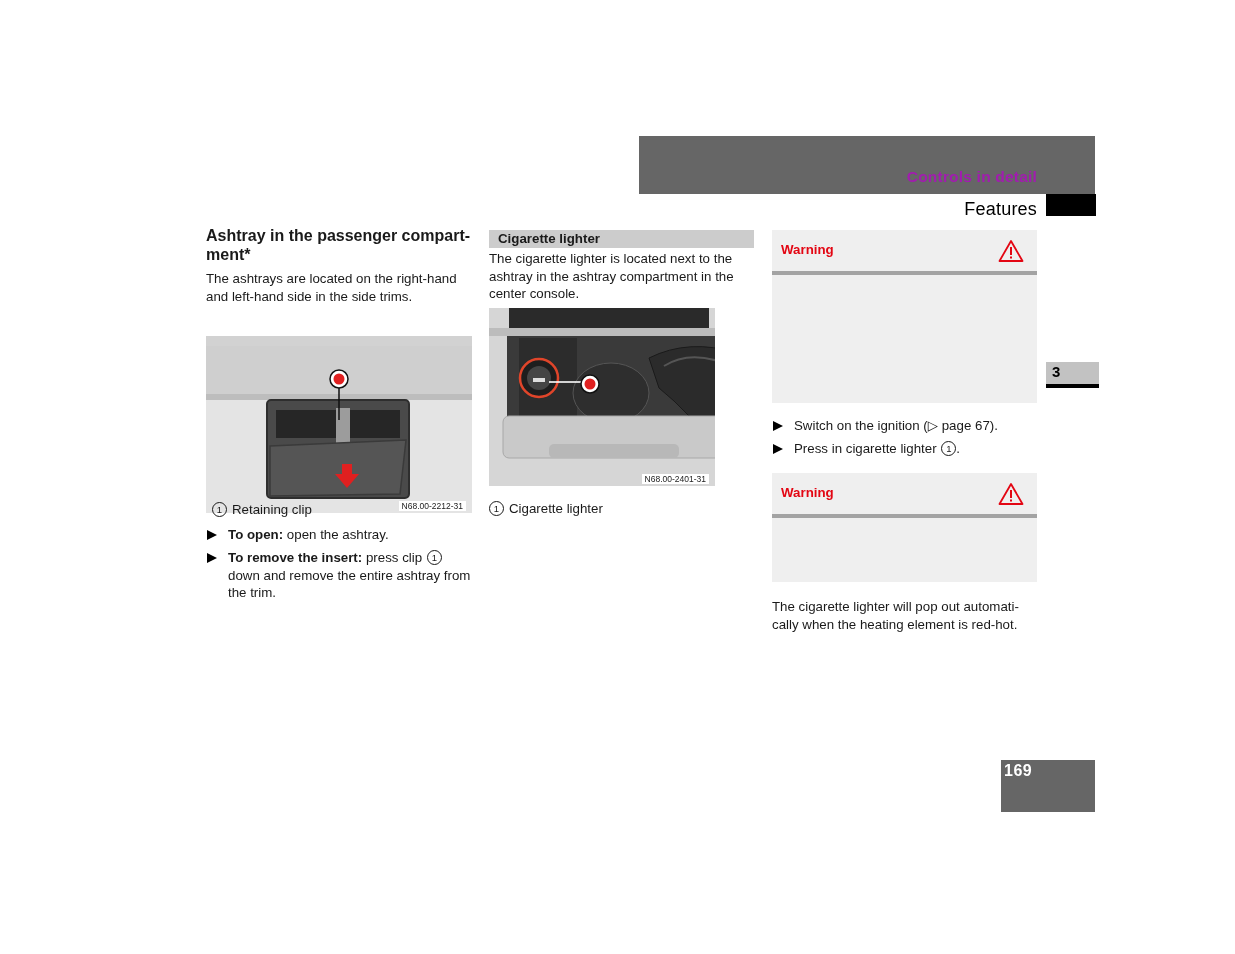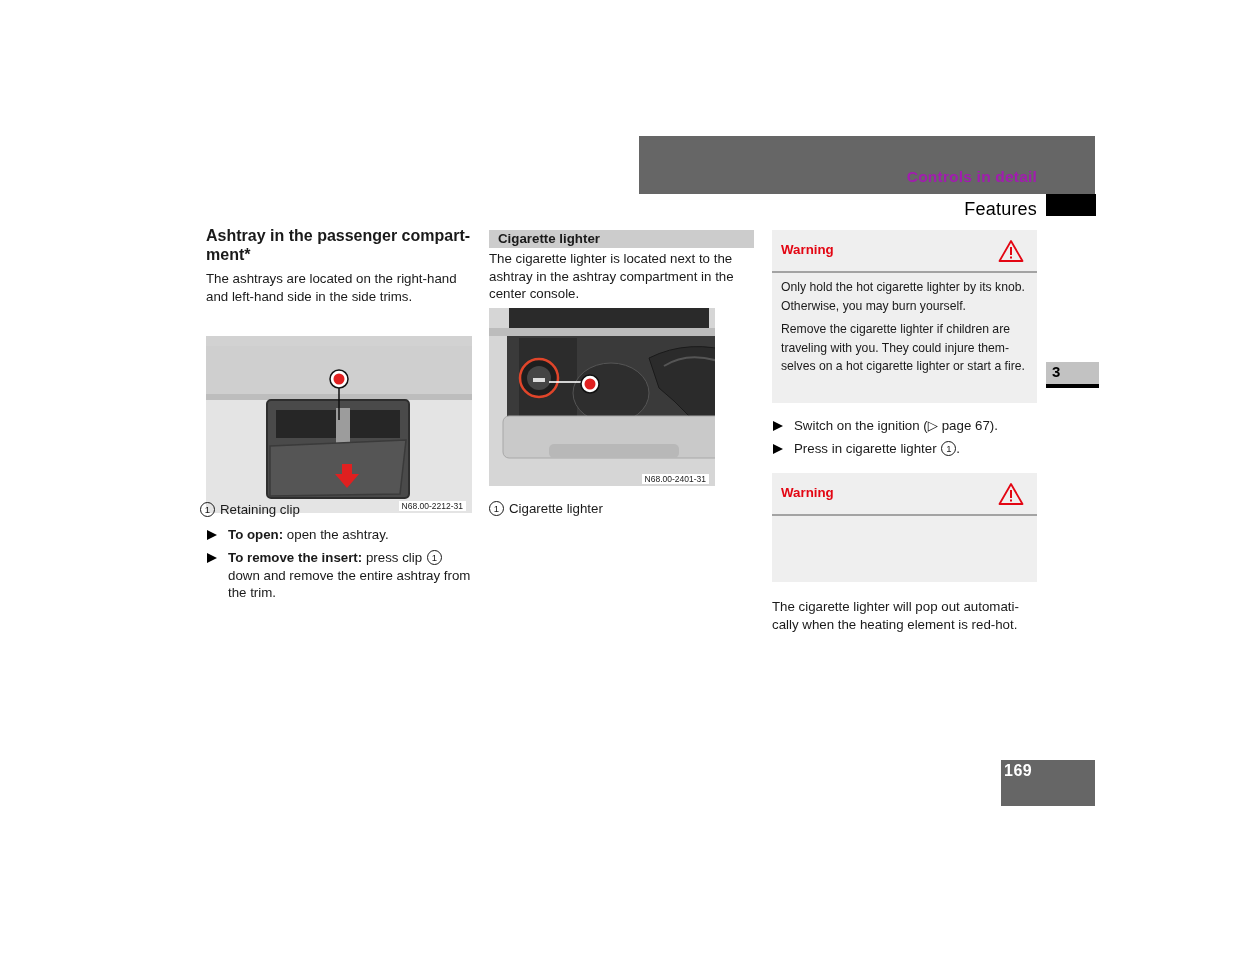--- a/index.html
+++ b/index.html
@@ -11,21 +11,21 @@
     .hdr-band { left: 639px; top: 136px; width: 456px; height: 58px; background: #666666; }
     .hdr-title { right: 198px; top: 168px; font-size: 15.5px; font-weight: bold; color: #a21caf; letter-spacing: 0.2px; }
     .hdr-sub { right: 198px; top: 199px; font-size: 18px; font-weight: normal; color: #000000; letter-spacing: 0.2px; }
     .hdr-black { left: 1046px; top: 194px; width: 50px; height: 22px; background: #000000; }
 
     
     .side-tab { left: 1046px; top: 362px; width: 53px; height: 22px; background: #c2c2c2; border-bottom: 4px solid #000000; box-sizing: content-box; }
     .side-tab span { position: absolute; left: 6px; top: 1px; font-size: 15px; font-weight: bold; color: #000; }
 
     
-    .pnum { left: 1001px; top: 760px; width: 94px; height: 46px; background: #666666; }
+    .pnum { left: 1001px; top: 760px; width: 94px; height: 52px; background: #666666; }
     .pnum span { position: absolute; left: 3px; top: 2px; font-size: 16px; font-weight: bold; color: #ffffff; letter-spacing: 0.5px; }
 
     .txt { font-size: 13.3px; line-height: 17.5px; color: #1a1a1a; }
     .bold { font-weight: bold; }
 
     
     .c1-heading { left: 206px; top: 226px; width: 265px; font-size: 16px; line-height: 19px; font-weight: bold; }
     .c1-intro { left: 206px; top: 270px; width: 266px; }
     .fig { background: #dcdcdc; overflow: hidden; }
     .fig1 { left: 206px; top: 336px; width: 266px; height: 177px; }
@@ -42,21 +42,21 @@
     .bullet .tri { position: absolute; left: 1px; top: 4px; width: 0; height: 0;
                    border-top: 5.5px solid transparent; border-bottom: 5.5px solid transparent; border-left: 10px solid #000; }
 
     
     .c2-head { left: 489px; top: 230px; width: 265px; height: 18px; background: #cccccc; }
     .c2-head span { position: absolute; left: 9px; top: 0px; font-size: 13.3px; font-weight: bold; line-height: 18px; }
     .c2-intro { left: 489px; top: 250px; width: 266px; }
 
     
     .warn { left: 772px; width: 265px; background: #efefef; }
-    .warn-head { position: relative; height: 41px; border-bottom: 2px solid #a3a3a3; }
+    .warn-head { position: relative; height: 41px; border-bottom: 4px solid #a3a3a3; }
     .warn-head .wt { position: absolute; left: 9px; top: 12px; font-size: 13.3px; font-weight: bold; color: #e30613; }
     .warn-head svg { position: absolute; right: 13px; top: 9px; }
     .warn-body { padding: 5px 9px 6px 9px; font-size: 12.2px; line-height: 18.6px; }
     .warn-body p { margin: 0 0 5px 0; }
     .warn-body p:last-child { margin-bottom: 0; }
     .warn1 { top: 230px; height: 173px; }
     .warn2 { top: 473px; height: 109px; }
 
     .c3-bullets { left: 772px; top: 417px; width: 266px; }
     .c3-outro { left: 772px; top: 598px; width: 270px; }
@@ -92,21 +92,21 @@
     <rect x="130" y="72" width="14" height="40" fill="#9c9c9c"></rect>
     <path d="M64 110 L200 104 L194 158 L64 160 Z" fill="#555555" stroke="#3a3a3a" stroke-width="1.5"></path>
     <path d="M136 128 L146 128 L146 138 L153 138 L141 152 L129 138 L136 138 Z" fill="#e02020"></path>
     <line x1="133" y1="52" x2="133" y2="84" stroke="#111" stroke-width="1.5"></line>
     <circle cx="133" cy="43" r="9" fill="#ffffff" stroke="#111" stroke-width="1.5"></circle>
     <circle cx="133" cy="43" r="5.5" fill="#e02020"></circle>
   </svg>
   <span class="fig-code">N68.00-2212-31</span>
 </div>
 
-<div class="abs legend" style="left:200px; top:501px;">
+<div class="abs legend" style="left:212px; top:501px;">
   <span class="num-circle">1</span><span>Retaining clip</span>
 </div>
 
 <div class="abs bullets" style="top:526px;">
   <div class="bullet">
     <span class="tri"></span>
     <span class="bold">To open:</span><span> open the ashtray.</span>
   </div>
   <div class="bullet">
     <span class="tri"></span>
@@ -147,24 +147,20 @@
 
 <div class="abs warn warn1">
   <div class="warn-head">
     <span class="wt">Warning</span>
     <svg width="26" height="24" viewBox="0 0 26 24">
       <path d="M13 2 L24.5 22 L1.5 22 Z" fill="none" stroke="#e30613" stroke-width="1.8" stroke-linejoin="round"></path>
       <rect x="12" y="8" width="2" height="8" fill="#e30613"></rect>
       <rect x="12" y="17.5" width="2" height="2" fill="#e30613"></rect>
     </svg>
   </div>
-  <div class="warn-body">
-    <p>Only hold the hot cigarette lighter by its knob. Otherwise, you may burn yourself.</p>
-    <p>Remove the cigarette lighter if children are traveling with you. They could injure them-selves on a hot cigarette lighter or start a fire.</p>
-  </div>
 </div>
 
 <div class="abs c3-bullets">
   <div class="bullet">
     <span class="tri"></span>
     <span>Switch on the ignition (</span><span>▷</span><span> page 67).</span>
   </div>
   <div class="bullet">
     <span class="tri"></span>
     <span>Press in cigarette lighter </span><span class="num-circle inline">1</span><span>.</span>

